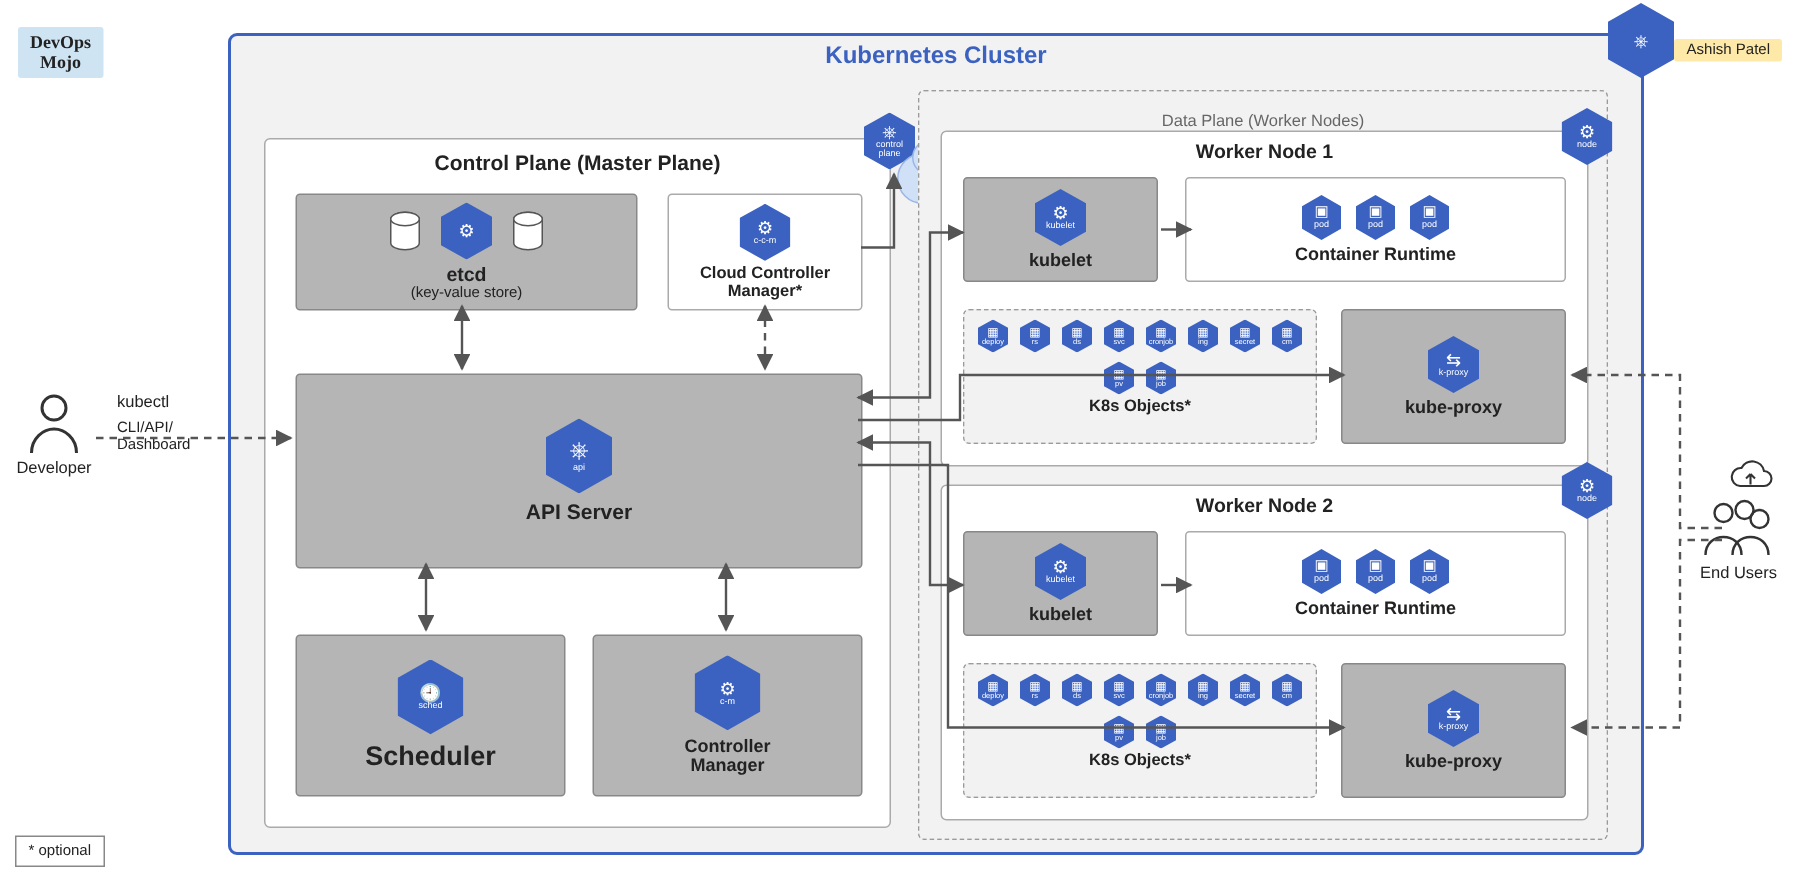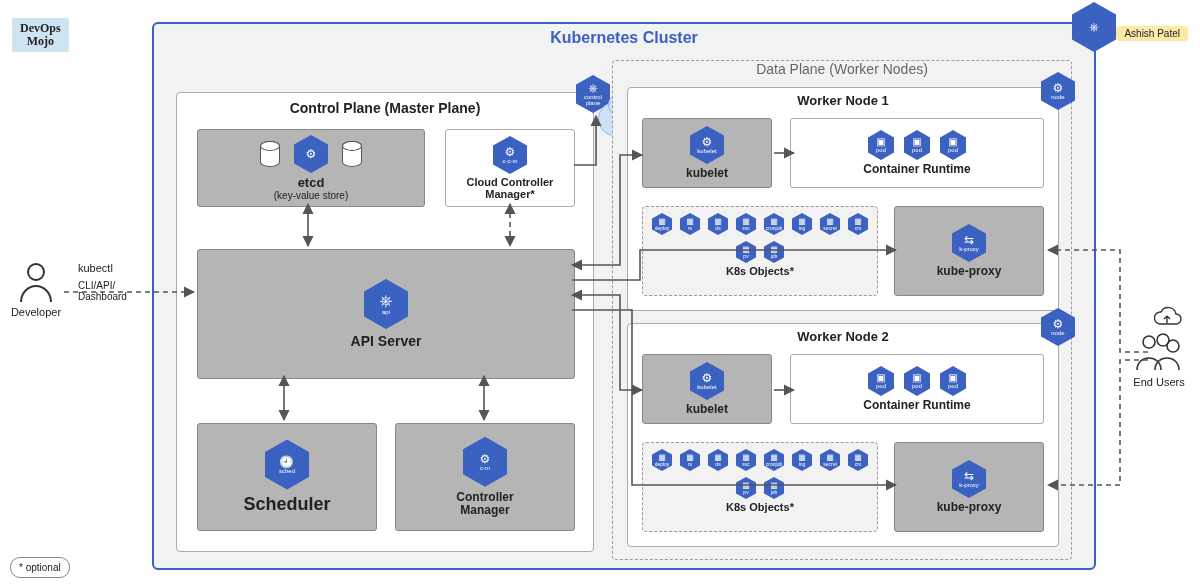--- a/index.html
+++ b/index.html
@@ -45,21 +45,21 @@
   svg.wires { position:absolute; inset:0; width:1200px; height:588px; pointer-events:none; }
 </style>
 </head>
 <body>
 
 <div class="stage">
 
   <div class="abs mojo" style="left:12px; top:18px; white-space:pre;">DevOps
 Mojo</div>
   <div class="abs credit" style="right:12px; top:26px;text-align:right;">Ashish Patel</div>
-  <div class="abs legend" style="left:10px; bottom:10px;border-radius:10px;">*  optional</div>
+  <div class="abs legend" style="left:10px; bottom:10px;">*  optional</div>
 
   <div class="abs col" style="left:6px; top:260px; width:60px;">
     <svg width="38" height="44" viewBox="0 0 38 44">
       <circle cx="19" cy="12" r="8" fill="none" stroke="#333" stroke-width="2"></circle>
       <path d="M4 42c0-10 8-16 15-16s15 6 15 16" fill="none" stroke="#333" stroke-width="2"></path>
     </svg>
     <div style="font-size:11px; margin-top:2px;">Developer</div>
   </div>
   <div class="abs" style="left:78px; top:262px; font-size:11px;">kubectl</div>
   <div class="abs" style="left:78px; top:280px; font-size:10px; white-space:pre; line-height:1.1;">CLI/API/
@@ -144,21 +144,21 @@
 
     <div class="abs" style="left:444px; top:78px;">
       <div class="cloud">
         <div class="cloud-text" style="white-space:pre;">Cloud
 Provider
 API</div>
       </div>
     </div>
 
     <div class="abs data-plane" style="right:22px; top:36px; width:460px; height:500px;">
-      <div class="abs center" style="left:0; right:0; top:0; height:16px; font-size:14px; color:#666;">Data Plane (Worker Nodes)</div>
+      <div class="abs center" style="left:0; right:0; top:12px; height:16px; font-size:11px; color:#666;">Data Plane (Worker Nodes)</div>
 
       <div class="abs plane-box" style="left:14px; top:26px; width:432px; height:224px;">
         <div class="abs center section-title" style="left:0; right:0; top:4px; height:16px; font-size:13px;">Worker Node 1</div>
         <div class="abs hex center col" style="right:-17px; top:-16px;">
             <span class="hex-icon">⚙</span>
             <span class="hex-lbl">node</span>
           </div>
 
         <div class="abs gray-card col" style="left:14px; top:30px; width:130px; height:70px;">
           <div class="hex center col">

